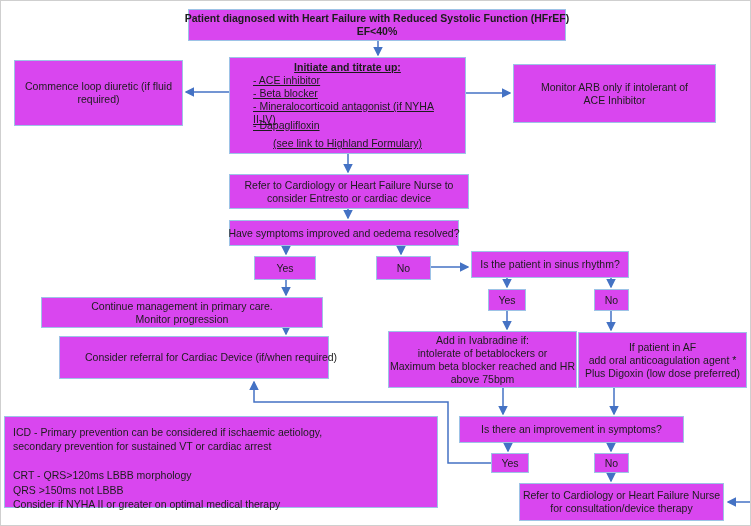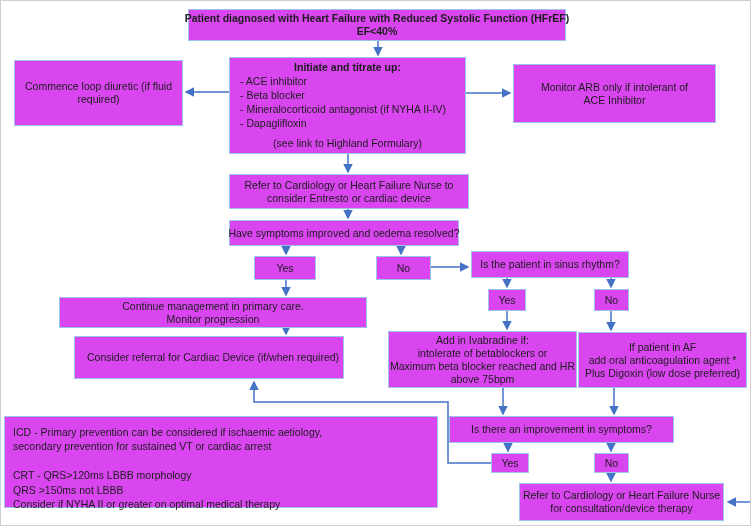--- a/index.html
+++ b/index.html
@@ -12,26 +12,26 @@
   .node{
     position:absolute;z-index:2;border:1px solid #9dc3e6;background:#d946ef;
     box-sizing:border-box;display:flex;flex-direction:column;justify-content:center;
     font-size:10.5px;line-height:13px;color:#1c1c1c;
   }
   .center{align-items:center;text-align:center;}
   .leftalign{align-items:flex-start;text-align:left;}
   .bold{font-weight:bold;}
   .nowrap{white-space:nowrap;}
   .tline{min-height:13px;}
-  .initiate{justify-content:space-between;padding:3px 10px;line-height:13.4px;}
+  .initiate{justify-content:center;padding:3px 23px;line-height:13.4px;text-decoration:underline;}
   .initiate .title{align-self:center;font-weight:bold;}
   .initiate .footer{align-self:center;margin-top:5px;}
   .icd{justify-content:flex-start;padding:8px 8px;line-height:14.4px;}
   .icd .tline{min-height:14.4px;}
-  .padl{padding-left:12px;margin-left:15px;}
+  .padl{padding-left:25px;}
 </style>
 </head>
 <body>
 
 <div class="canvas">
 
   <svg class="connectors" width="751" height="526">
     <defs>
       <marker id="arr" viewBox="0 0 10 10" refX="8.5" refY="5" markerWidth="6.5" markerHeight="6.5" orient="auto-start-reverse">
         <path d="M0,0 L10,5 L0,10 z" fill="#4472c4"></path>
@@ -104,21 +104,21 @@
     <div class="tline nowrap">Is the patient in sinus rhythm?</div>
   </div>
 
   <div class="node center" style="left:487px;top:288px;width:38px;height:22px">
     <div class="tline">Yes</div>
   </div>
   <div class="node center" style="left:593px;top:288px;width:35px;height:22px">
     <div class="tline">No</div>
   </div>
 
-  <div class="node center" style="left:58px;top:296px;width:308px;height:31px">
+  <div class="node center" style="left:40px;top:296px;width:282px;height:31px">
     <div class="tline">Continue management in primary care.</div>
     <div class="tline">Monitor progression</div>
   </div>
 
   <div class="node leftalign padl" style="left:58px;top:335px;width:270px;height:43px">
     <div class="tline nowrap">Consider referral for Cardiac Device (if/when required)</div>
   </div>
 
   <div class="node center" style="left:387px;top:330px;width:189px;height:57px">
     <div class="tline">Add in Ivabradine if:</div>
@@ -126,21 +126,21 @@
     <div class="tline nowrap">Maximum beta blocker reached and HR</div>
     <div class="tline">above 75bpm</div>
   </div>
 
   <div class="node center" style="left:577px;top:331px;width:169px;height:56px">
     <div class="tline">If patient in AF</div>
     <div class="tline nowrap">add oral anticoagulation agent *</div>
     <div class="tline nowrap">Plus Digoxin (low dose preferred)</div>
   </div>
 
-  <div class="node center" style="left:448px;top:415px;width:225px;height:27px">
+  <div class="node center" style="left:458px;top:415px;width:225px;height:27px">
     <div class="tline nowrap">Is there an improvement in symptoms?</div>
   </div>
 
   <div class="node center" style="left:490px;top:452px;width:38px;height:20px">
     <div class="tline">Yes</div>
   </div>
   <div class="node center" style="left:593px;top:452px;width:35px;height:20px">
     <div class="tline">No</div>
   </div>
 

